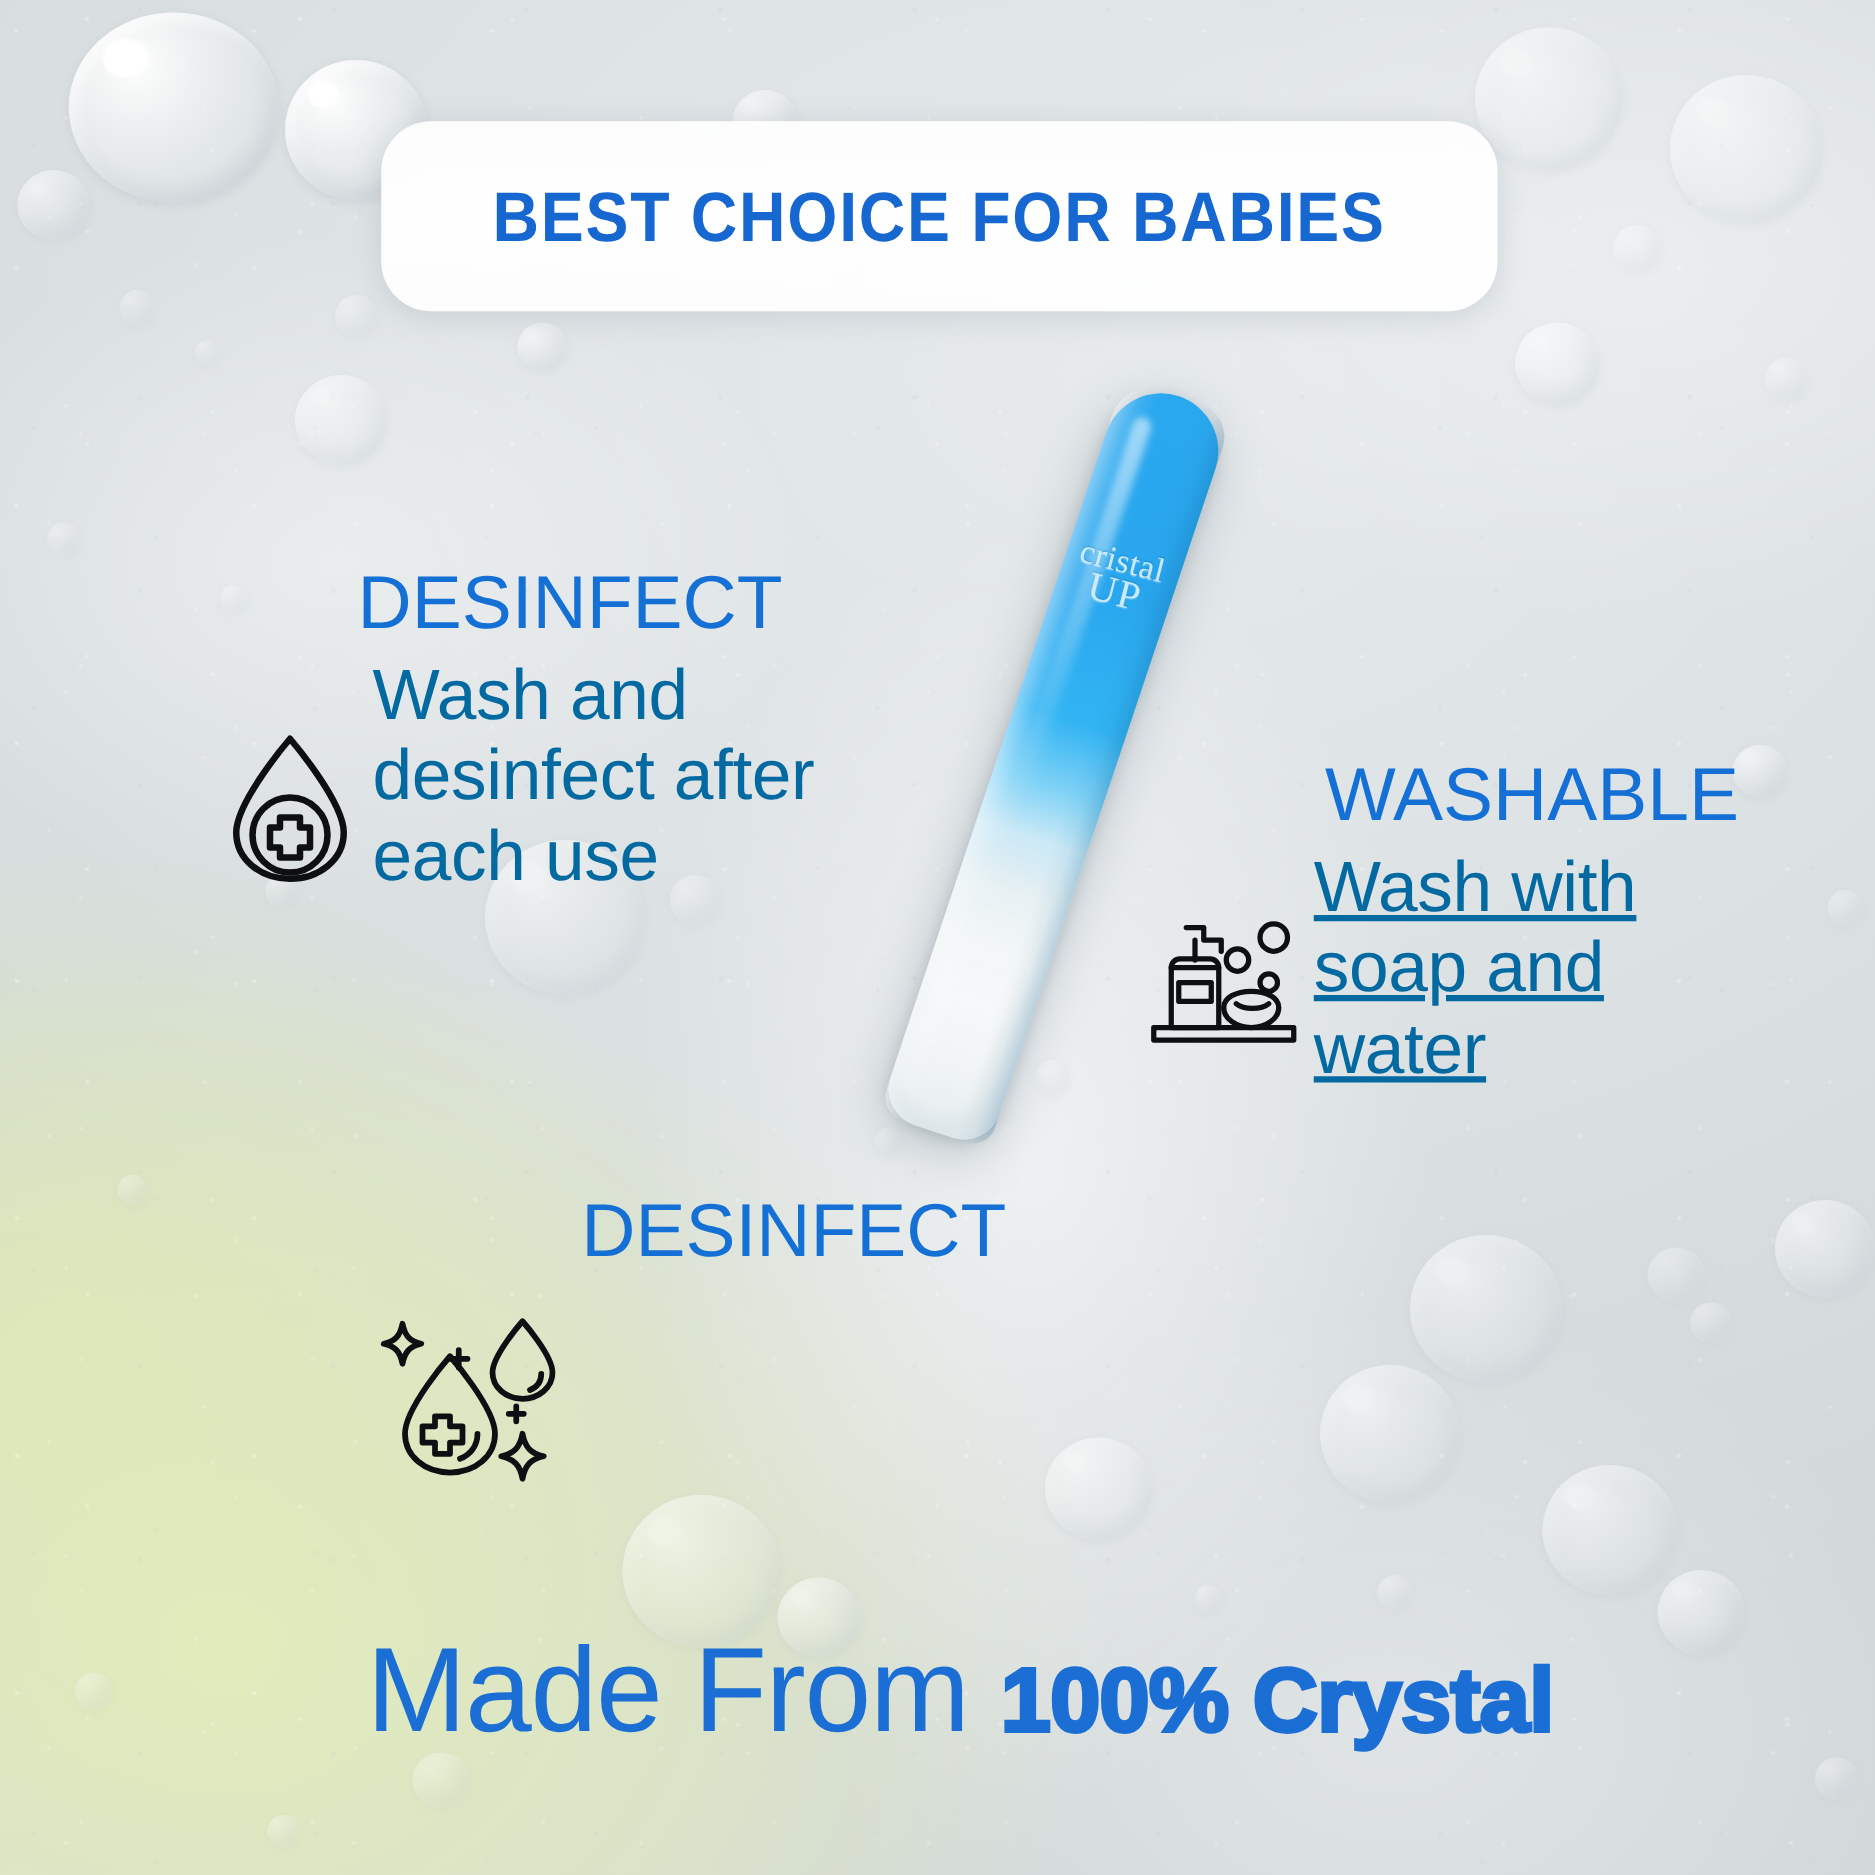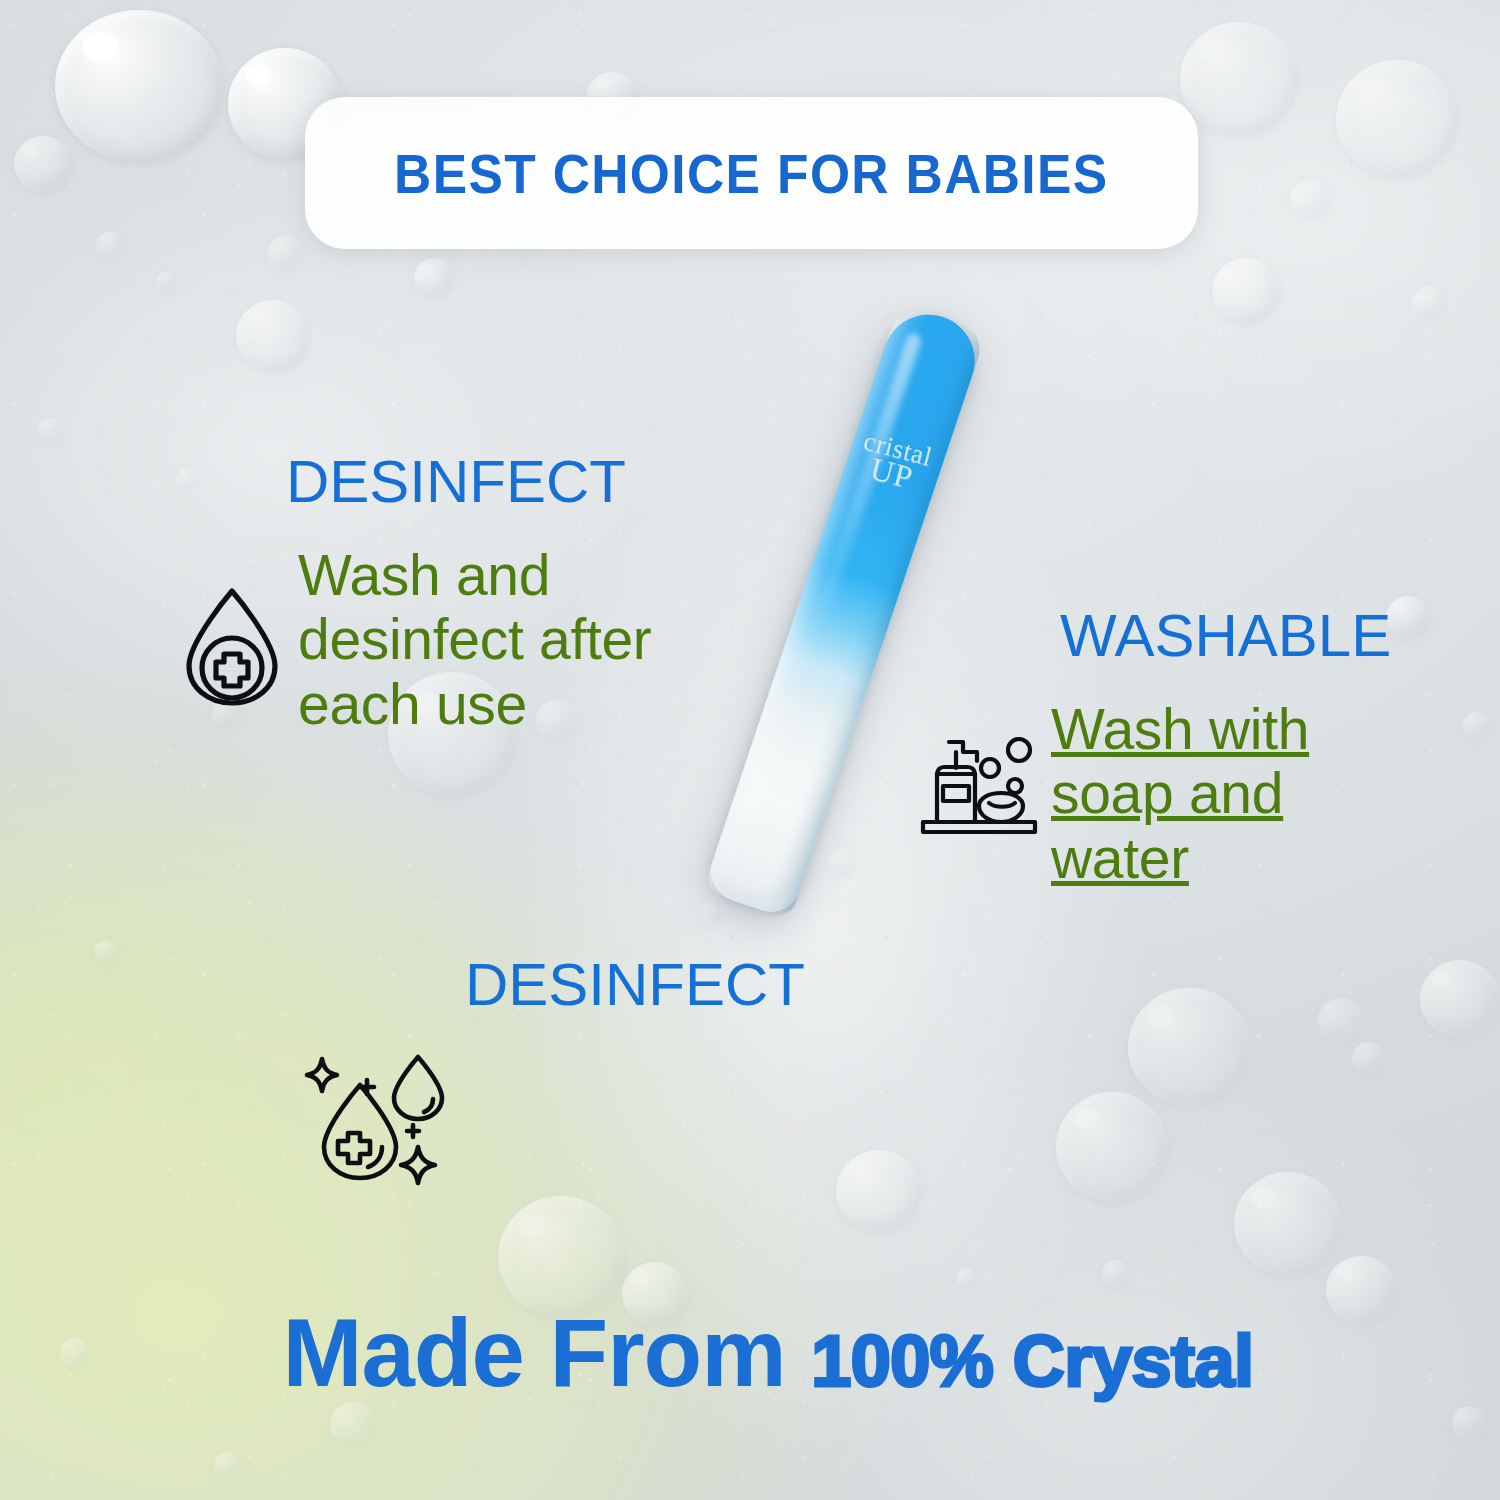--- a/index.html
+++ b/index.html
@@ -174,26 +174,25 @@
     color: #1570d6;
     font-size: 60px;
     font-weight: 400;
     letter-spacing: 0px;
     line-height: 1;
     white-space: nowrap;
   }
   .feat-row { display: flex; align-items: flex-start; }
   .feat-icon { flex: 0 0 auto; }
   .feat-text {
-    color: #4d7c0f;
+    color: #0369a1;
     font-size: 57px;
     font-weight: 400;
     line-height: 1.13;
     letter-spacing: -0.3px;
-    margin-top: 19px;
   }
 
   
   #feature-desinfect { left: 178px; top: 452px; width: 620px; }
   #feature-desinfect .feat-head { margin-left: 108px; margin-bottom: 12px; }
   #feature-desinfect .feat-icon { margin: 60px 12px 0 0; }
   #feature-desinfect .feat-text { width: 478px; }
 
   
   #feature-washable { left: 915px; top: 606px; width: 560px; }
@@ -210,21 +209,21 @@
   
   #tagline {
     position: absolute;
     left: 0; right: 0; bottom: 92px;
     text-align: center;
     color: #1a6ed4;
     white-space: nowrap;
   }
   #tagline .t-light {
     font-size: 96px;
-    font-weight: 700;
+    font-weight: 400;
     letter-spacing: -1px;
     margin-left: 36px;
   }
   #tagline .t-heavy {
     font-size: 72px;
     font-weight: 700;
     letter-spacing: -0.5px;
     -webkit-text-stroke: 3.2px #1a6ed4;
   }
 </style>

